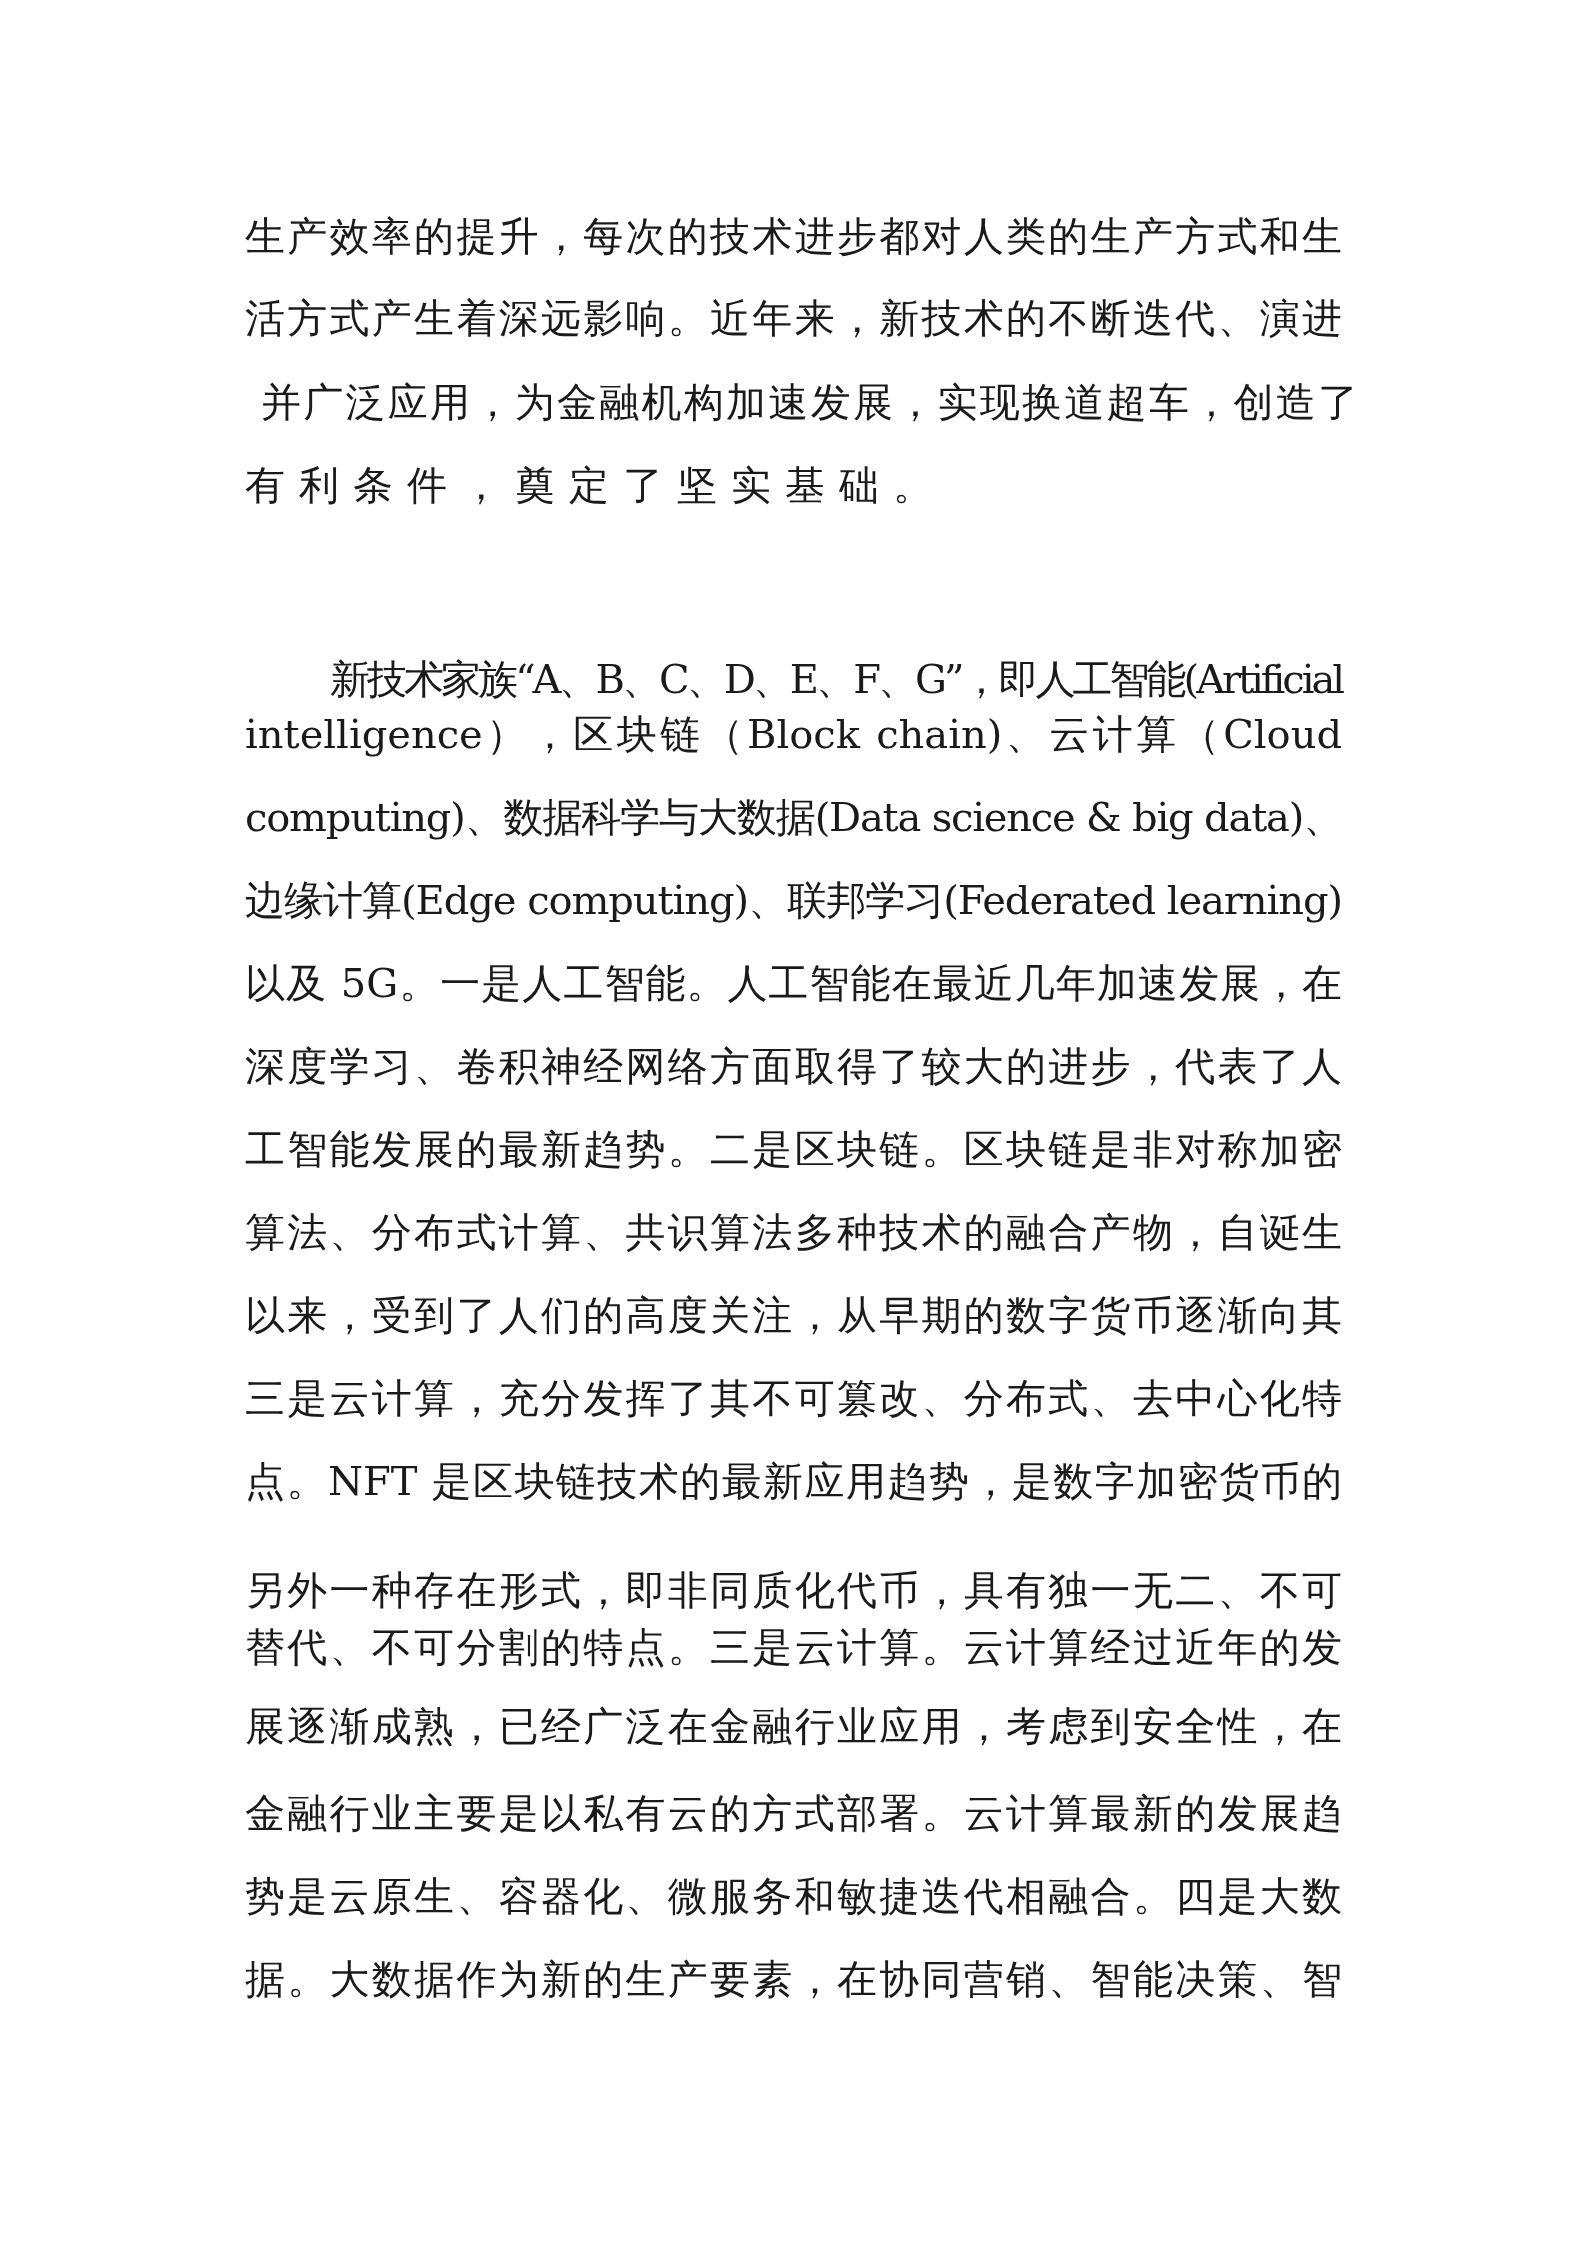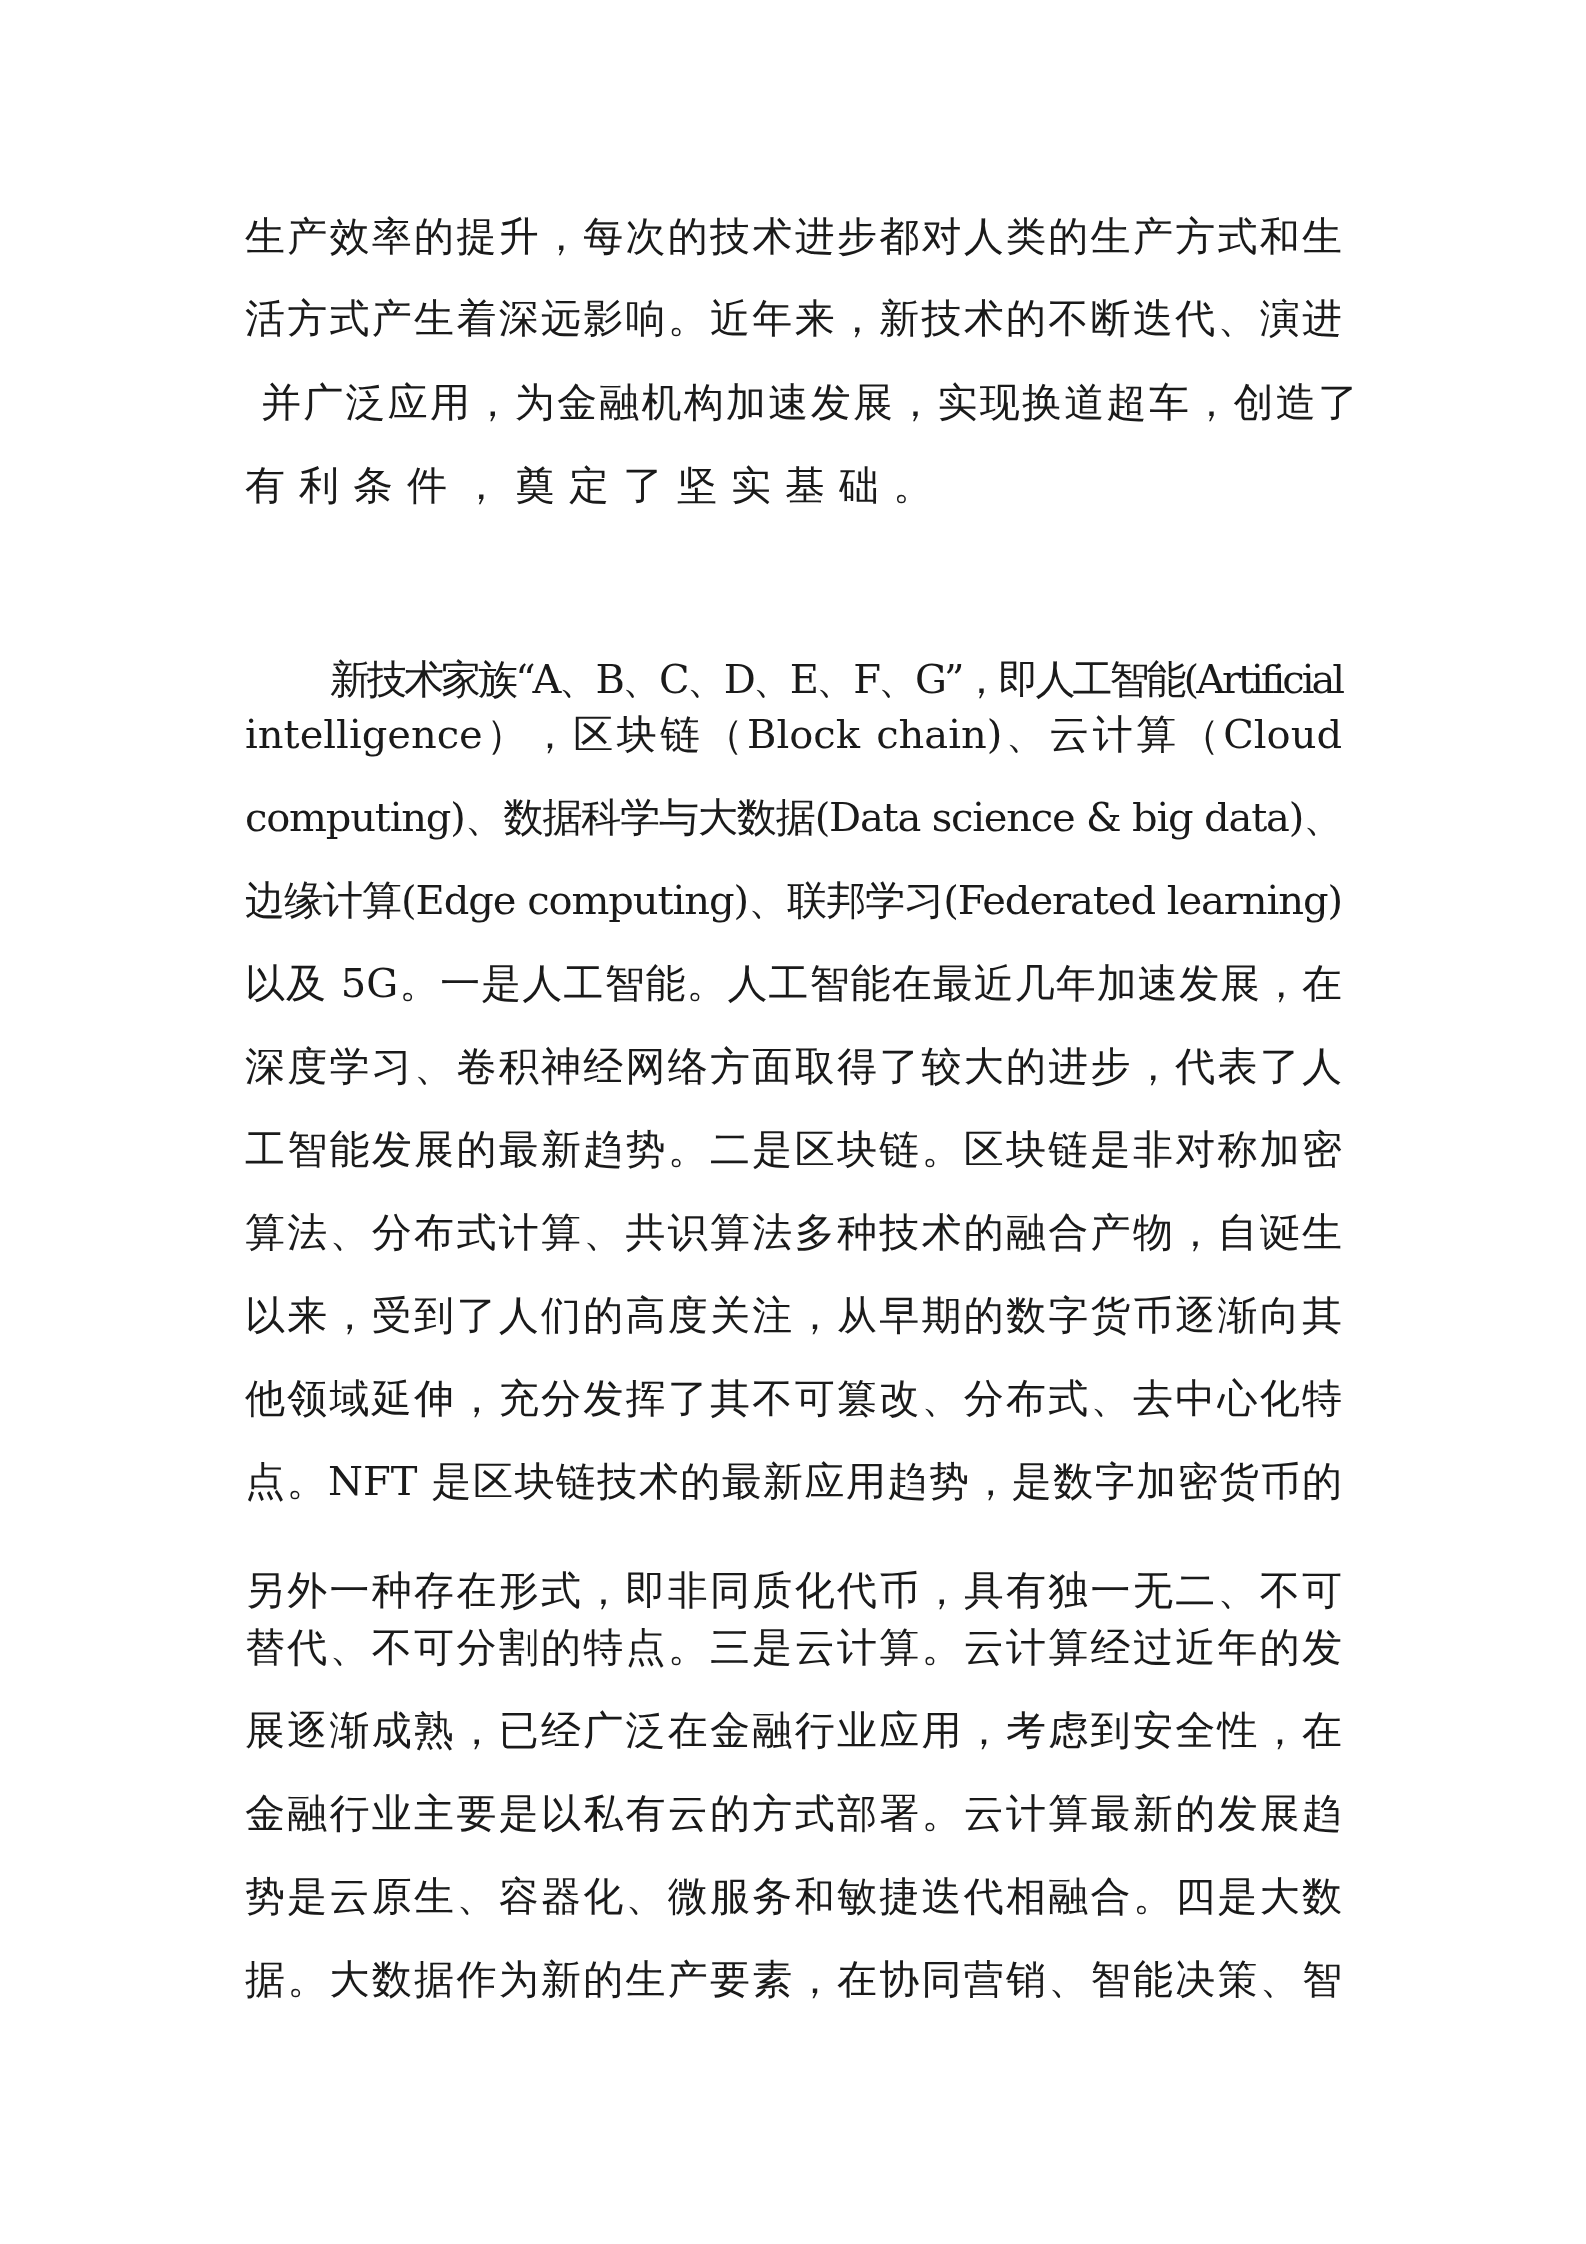--- a/index.html
+++ b/index.html
@@ -60,22 +60,22 @@
   <div>
     <div class="line indent" style="top: 621px; letter-spacing: -3.04905px;">新技术家族“A、B、C、D、E、F、G”，即人工智能(Artificial</div>
     <div class="line" style="top: 704px; letter-spacing: 0px;">intelligence），区块链（Block chain)、云计算（Cloud</div>
     <div class="line" style="top: 787px; letter-spacing: -1.19886px;">computing)、数据科学与大数据(Data science &amp; big data)、</div>
     <div class="line" style="top: 870px; letter-spacing: -1.07138px;">边缘计算(Edge computing)、联邦学习(Federated learning)</div>
     <div class="line" style="top: 953px; letter-spacing: 0px;">以及 5G。一是人工智能。人工智能在最近几年加速发展，在</div>
     <div class="line" style="top: 1036px; letter-spacing: 0px;">深度学习、卷积神经网络方面取得了较大的进步，代表了人</div>
     <div class="line" style="top: 1119px; letter-spacing: 0px;">工智能发展的最新趋势。二是区块链。区块链是非对称加密</div>
     <div class="line" style="top: 1202px; letter-spacing: 0px;">算法、分布式计算、共识算法多种技术的融合产物，自诞生</div>
     <div class="line" style="top: 1285px; letter-spacing: 0px;">以来，受到了人们的高度关注，从早期的数字货币逐渐向其</div>
-    <div class="line" style="top: 1368px; letter-spacing: 0px;">他领域延伸，充分发挥了其不可篡改、分布式、去中心化特</div>
+    <div class="line" style="top: 1368px; letter-spacing: 0px;">三是云计算，充分发挥了其不可篡改、分布式、去中心化特</div>
     <div class="line" style="top: 1451px; letter-spacing: 0px;">点。NFT 是区块链技术的最新应用趋势，是数字加密货币的</div>
     <div class="line" style="top: 1560px; letter-spacing: 0px;">另外一种存在形式，即非同质化代币，具有独一无二、不可</div>
     <div class="line" style="top: 1617px; letter-spacing: 0px;">替代、不可分割的特点。三是云计算。云计算经过近年的发</div>
-    <div class="line" style="top: 1700px; letter-spacing: 0px;">展逐渐成熟，已经广泛在金融行业应用，考虑到安全性，在</div>
+    <div class="line" style="top: 1700px; letter-spacing: 0px; font-family: Liberation Mono, monospace;">展逐渐成熟，已经广泛在金融行业应用，考虑到安全性，在</div>
     <div class="line" style="top: 1783px; letter-spacing: 0px;">金融行业主要是以私有云的方式部署。云计算最新的发展趋</div>
     <div class="line" style="top: 1866px; letter-spacing: 0px;">势是云原生、容器化、微服务和敏捷迭代相融合。四是大数</div>
     <div class="line" style="top: 1949px; letter-spacing: 0px;">据。大数据作为新的生产要素，在协同营销、智能决策、智</div>
   </div>
 </div>
 
 </body></html>

